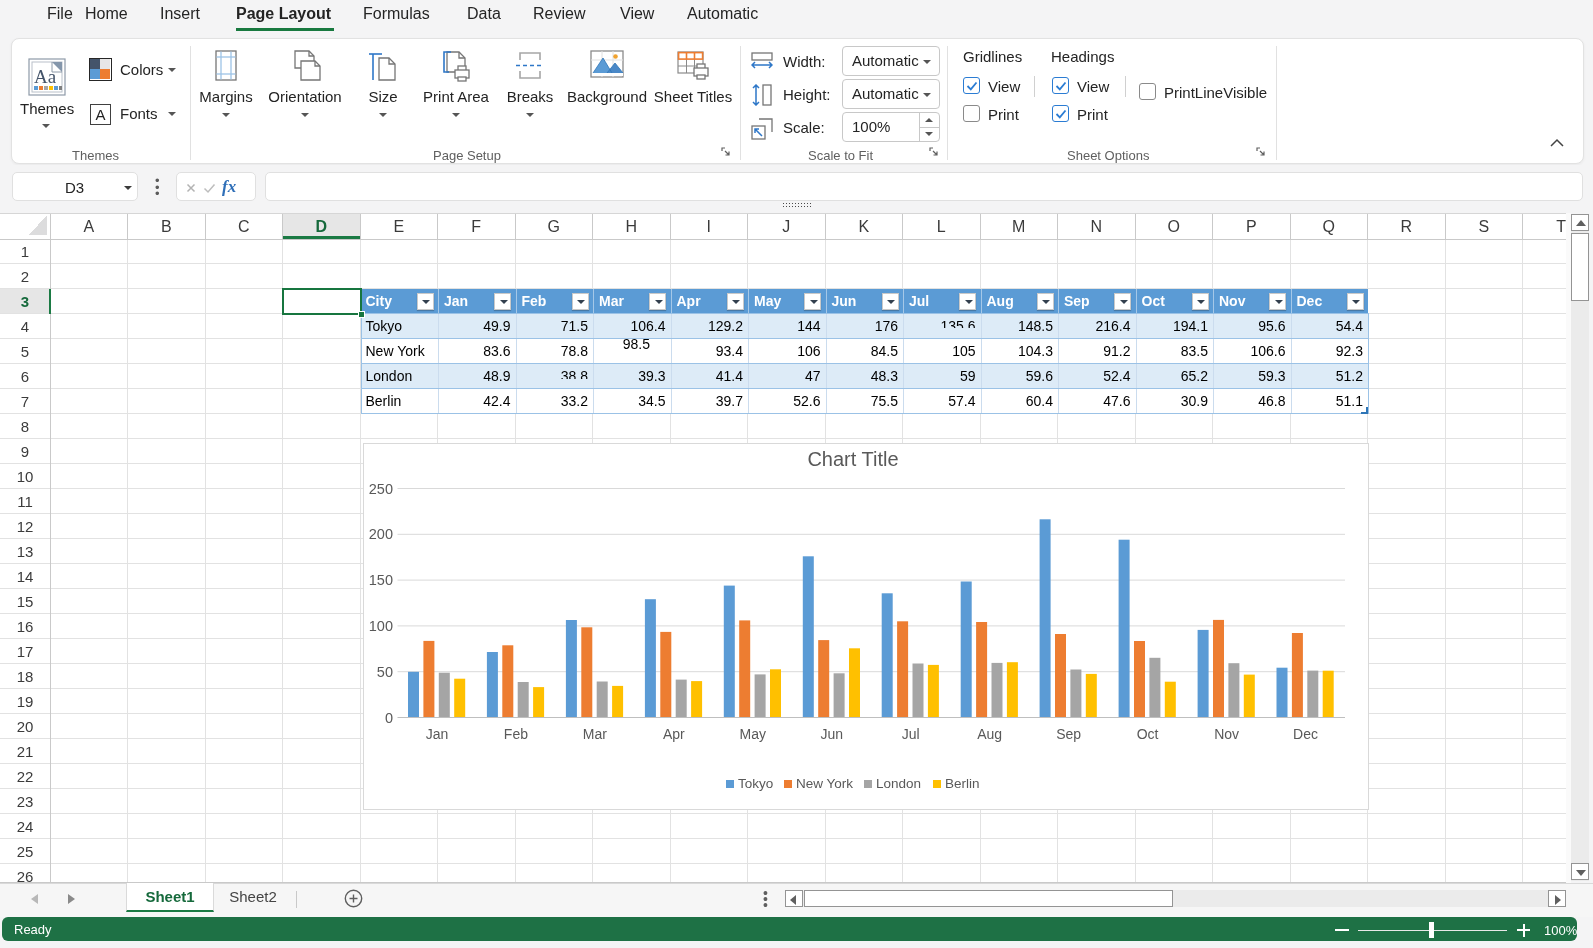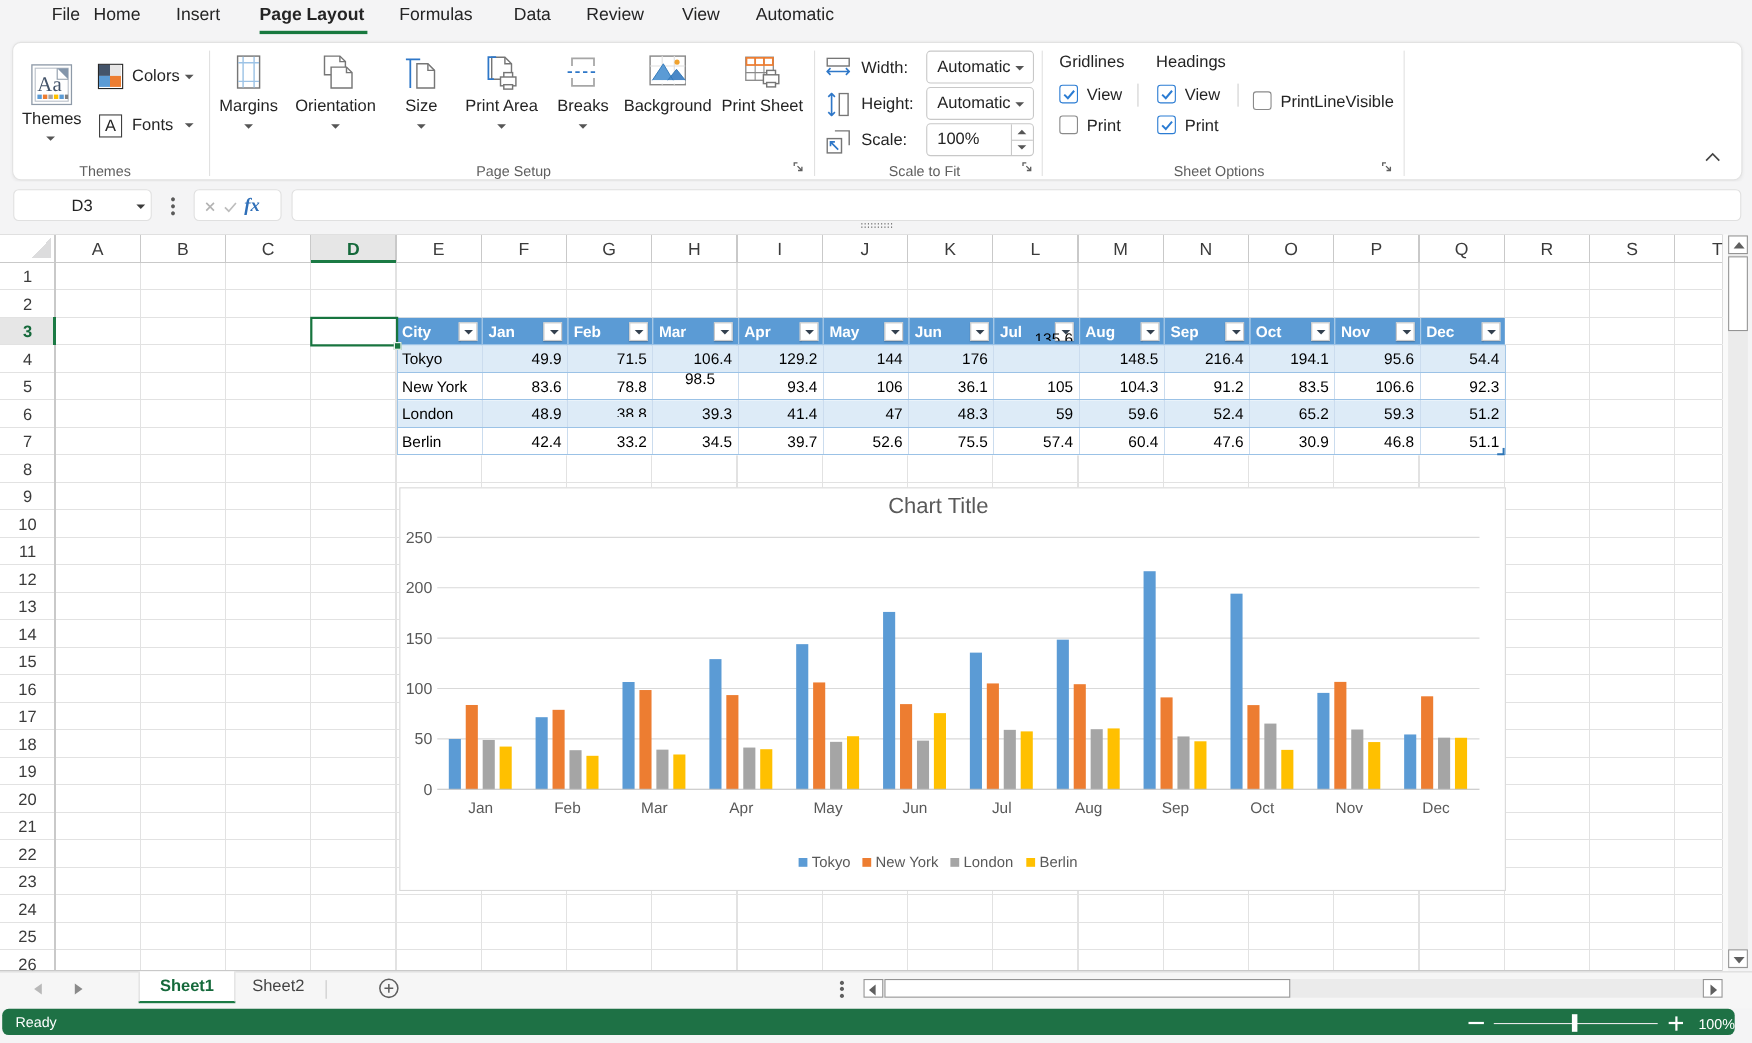--- a/index.html
+++ b/index.html
@@ -132,21 +132,21 @@
 <line x1="11.5" y1="3" x2="11.5" y2="24" stroke="#8a8a8a" stroke-width="1"></line>
 <line x1="19.5" y1="3" x2="19.5" y2="24" stroke="#8a8a8a" stroke-width="1"></line>
 <line x1="3" y1="17" x2="28" y2="17" stroke="#8a8a8a" stroke-width="1"></line>
 <rect x="3.6" y="3.6" width="24" height="6.5" fill="none" stroke="#ed7d31" stroke-width="1.6"></rect>
 <line x1="11.5" y1="3.6" x2="11.5" y2="10" stroke="#ed7d31" stroke-width="1.6"></line>
 <line x1="19.5" y1="3.6" x2="19.5" y2="10" stroke="#ed7d31" stroke-width="1.6"></line>
 <rect x="22" y="15" width="8" height="5" fill="#fff" stroke="#767676" stroke-width="1.3"></rect>
 <rect x="19" y="19" width="14" height="8" fill="#fff" stroke="#767676" stroke-width="1.3"></rect>
 <rect x="22" y="26" width="8" height="4" fill="#fff" stroke="#767676" stroke-width="1.3"></rect>
     </svg></div>
-<div class="btnlbl" style="left:693px;top:88px;transform:translateX(-50%)">Print Sheet</div>
+<div class="btnlbl" style="left:693px;top:88px;transform:translateX(-50%)">Sheet Titles</div>
 <div class="rlabel" style="left:433px;top:148px">Page Setup</div>
 <svg class="launch" style="left:721px;top:147px" viewBox="0 0 10 10">
     <path d="M1 4 V1 H4" fill="none" stroke="#5f5f5f" stroke-width="1.2"></path>
     <path d="M4 4 L8 8 M8 4.5 V8 H4.5" fill="none" stroke="#5f5f5f" stroke-width="1.2"></path>
   </svg>
 <svg class="abs" style="left:751px;top:52px" width="22" height="20" viewBox="0 0 22 20">
 <rect x="1" y="1" width="20" height="7" fill="none" stroke="#767676" stroke-width="1.3"></rect>
 <path d="M1 13 h20 M4 10 l-3 3 3 3 M18 10 l3 3 -3 3" fill="none" stroke="#2e77c8" stroke-width="1.5"></path>
   </svg>
 <svg class="abs" style="left:751px;top:84px" width="22" height="22" viewBox="0 0 22 22">
@@ -429,34 +429,34 @@
     <i></i>
   </div>
 <div class="abs" style="left:360.5px;top:313.5px;width:1007.5px;height:25px;background:#DDEBF7"></div>
 <div class="tcell city" style="left:360.5px;top:313.5px;width:77.5px;height:25px">Tokyo</div>
 <div class="tcell num" style="left:438.0px;top:313.5px;width:77.5px;height:25px">49.9</div>
 <div class="tcell num" style="left:515.5px;top:313.5px;width:77.5px;height:25px">71.5</div>
 <div class="tcell num" style="left:593.0px;top:313.5px;width:77.5px;height:25px">106.4</div>
 <div class="tcell num" style="left:670.5px;top:313.5px;width:77.5px;height:25px">129.2</div>
 <div class="tcell num" style="left:748.0px;top:313.5px;width:77.5px;height:25px">144</div>
 <div class="tcell num" style="left:825.5px;top:313.5px;width:77.5px;height:25px">176</div>
-<div class="tcell num" style="left:903.0px;top:296px;width:77.5px;height:14px">135.6</div>
+<div class="tcell num" style="left:903.0px;top:314px;width:77.5px;height:14px">135.6</div>
 <div class="tcell num" style="left:980.5px;top:313.5px;width:77.5px;height:25px">148.5</div>
 <div class="tcell num" style="left:1058.0px;top:313.5px;width:77.5px;height:38px">216.4</div>
 <div class="tcell num" style="left:1135.5px;top:313.5px;width:77.5px;height:25px">194.1</div>
 <div class="tcell num" style="left:1213.0px;top:313.5px;width:77.5px;height:25px">95.6</div>
 <div class="tcell num" style="left:1290.5px;top:313.5px;width:77.5px;height:25px">54.4</div>
 <div class="abs" style="left:360.5px;top:338.5px;width:1007.5px;height:25px;background:#fff"></div>
 <div class="tcell city" style="left:360.5px;top:338.5px;width:77.5px;height:25px">New York</div>
 <div class="tcell num" style="left:438.0px;top:338.5px;width:77.5px;height:25px">83.6</div>
 <div class="tcell num" style="left:515.5px;top:338.5px;width:77.5px;height:25px">78.8</div>
 <div class="tcell num" style="left:593.0px;top:332px;width:62px;height:25px">98.5</div>
 <div class="tcell num" style="left:670.5px;top:338.5px;width:77.5px;height:25px">93.4</div>
 <div class="tcell num" style="left:748.0px;top:338.5px;width:77.5px;height:25px">106</div>
-<div class="tcell num" style="left:825.5px;top:338.5px;width:77.5px;height:25px">36.1</div>
+<div class="tcell num" style="left:825.5px;top:338.5px;width:77.5px;height:25px">84.5</div>
 <div class="tcell num" style="left:903.0px;top:338.5px;width:77.5px;height:25px">105</div>
 <div class="tcell num" style="left:980.5px;top:338.5px;width:77.5px;height:25px">104.3</div>
 <div class="tcell num" style="left:1058.0px;top:338.5px;width:77.5px;height:25px">91.2</div>
 <div class="tcell num" style="left:1135.5px;top:338.5px;width:77.5px;height:25px">83.5</div>
 <div class="tcell num" style="left:1213.0px;top:338.5px;width:77.5px;height:25px">106.6</div>
 <div class="tcell num" style="left:1290.5px;top:338.5px;width:77.5px;height:25px">92.3</div>
 <div class="abs" style="left:360.5px;top:363.5px;width:1007.5px;height:25px;background:#DDEBF7"></div>
 <div class="tcell city" style="left:360.5px;top:363.5px;width:77.5px;height:25px">London</div>
 <div class="tcell num" style="left:438.0px;top:363.5px;width:77.5px;height:25px">48.9</div>
 <div class="tcell num" style="left:515.5px;top:363.5px;width:77.5px;height:15px">38.8</div>

